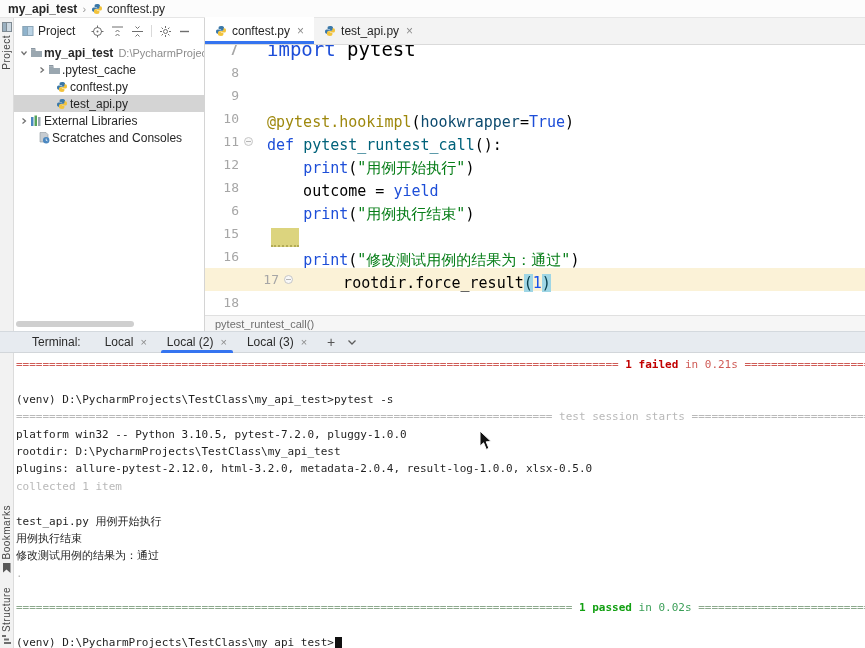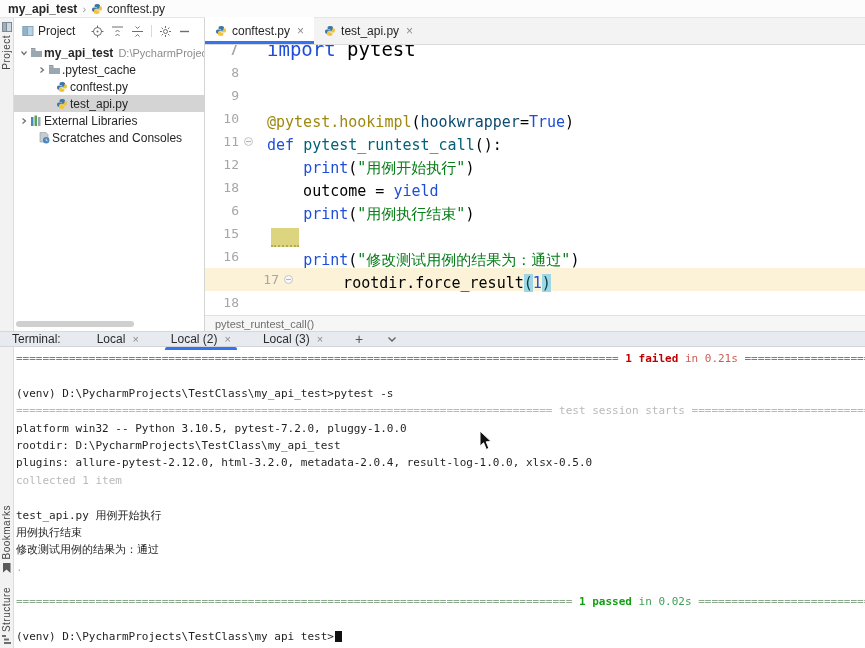--- a/index.html
+++ b/index.html
@@ -75,23 +75,23 @@
   .typo-block { width:28px; height:19px; background:#dcd47e;
                 border-bottom:2px dotted #b3ab55; margin-left:4px; }
   .fold-circle { width:9px; height:9px; border-radius:50%; border:1px solid #c6c6c6;
                  background:#f8f8f8; display:flex; align-items:center; justify-content:center; }
   .fold-circle i { display:block; width:5px; height:1px; background:#b5b5b5; }
 
   .ebreadcrumb { height:16px; background:#f6f6f6; border-top:1px solid #e0e0e0;
                  font-size:11px; color:#6f6f6f; display:flex; align-items:center; padding-left:10px; }
 
   
-  .termbar { height:16px; background:#e7ebf0; border-top:1px solid #d4d9de;
+  .termbar { height:22px; background:#e7ebf0; border-top:1px solid #d4d9de;
              border-bottom:1px solid #d2d6da; display:flex; align-items:center;
-             padding-left:12px; font-size:12px; color:#2b2b2b; position:relative; z-index:6;gap:12px; }
+             padding-left:32px; font-size:12px; color:#2b2b2b; position:relative; z-index:6; }
   .termbar .tb-label { margin-right:14px; }
   .ttab { height:22px; display:flex; align-items:center; gap:5px; padding:0 10px; position:relative; }
   .ttab .tab-close { font-size:11px; }
   .ttab.active::after { content:""; position:absolute; left:4px; right:4px; bottom:0;
                         height:3px; background:#3574f0; border-radius:2px 2px 0 0; }
   .tb-plus { margin-left:10px; font-size:14px; color:#555; }
   .tb-chevron { margin-left:12px; }
 
   .terminal { height:295px; background:#fff; overflow:hidden;
               font-family:"DejaVu Sans Mono", monospace; font-size:11px;

